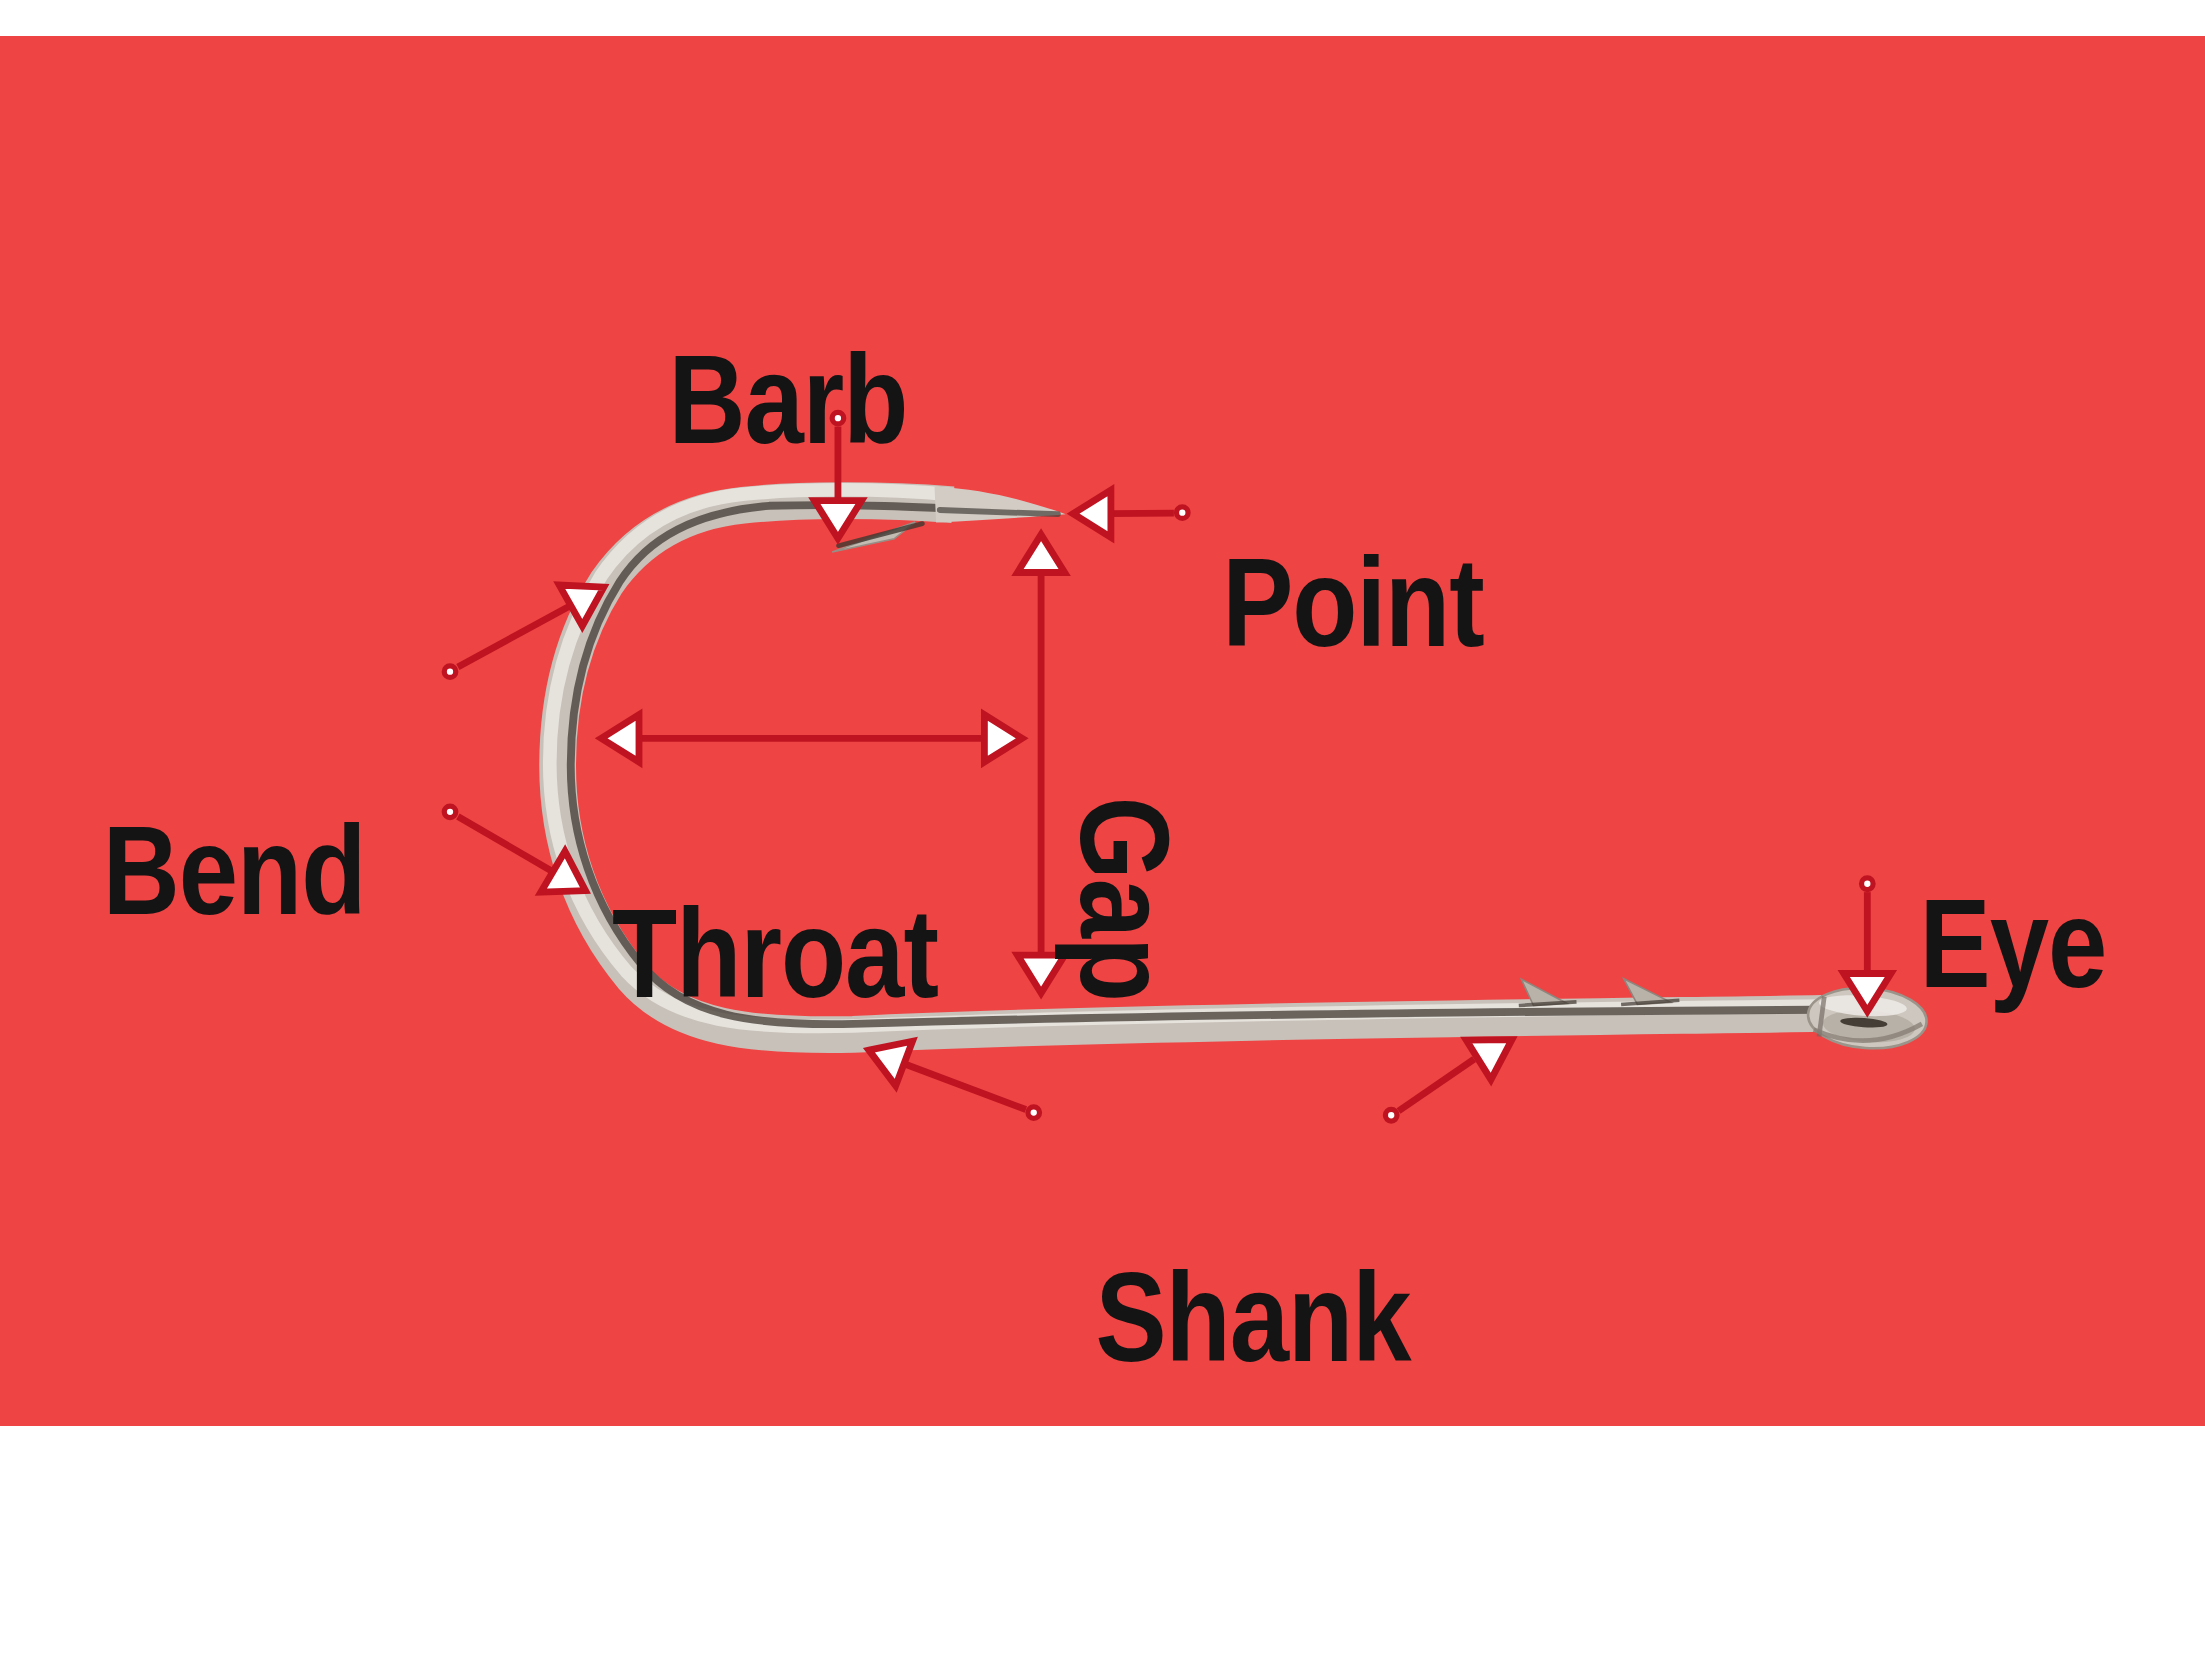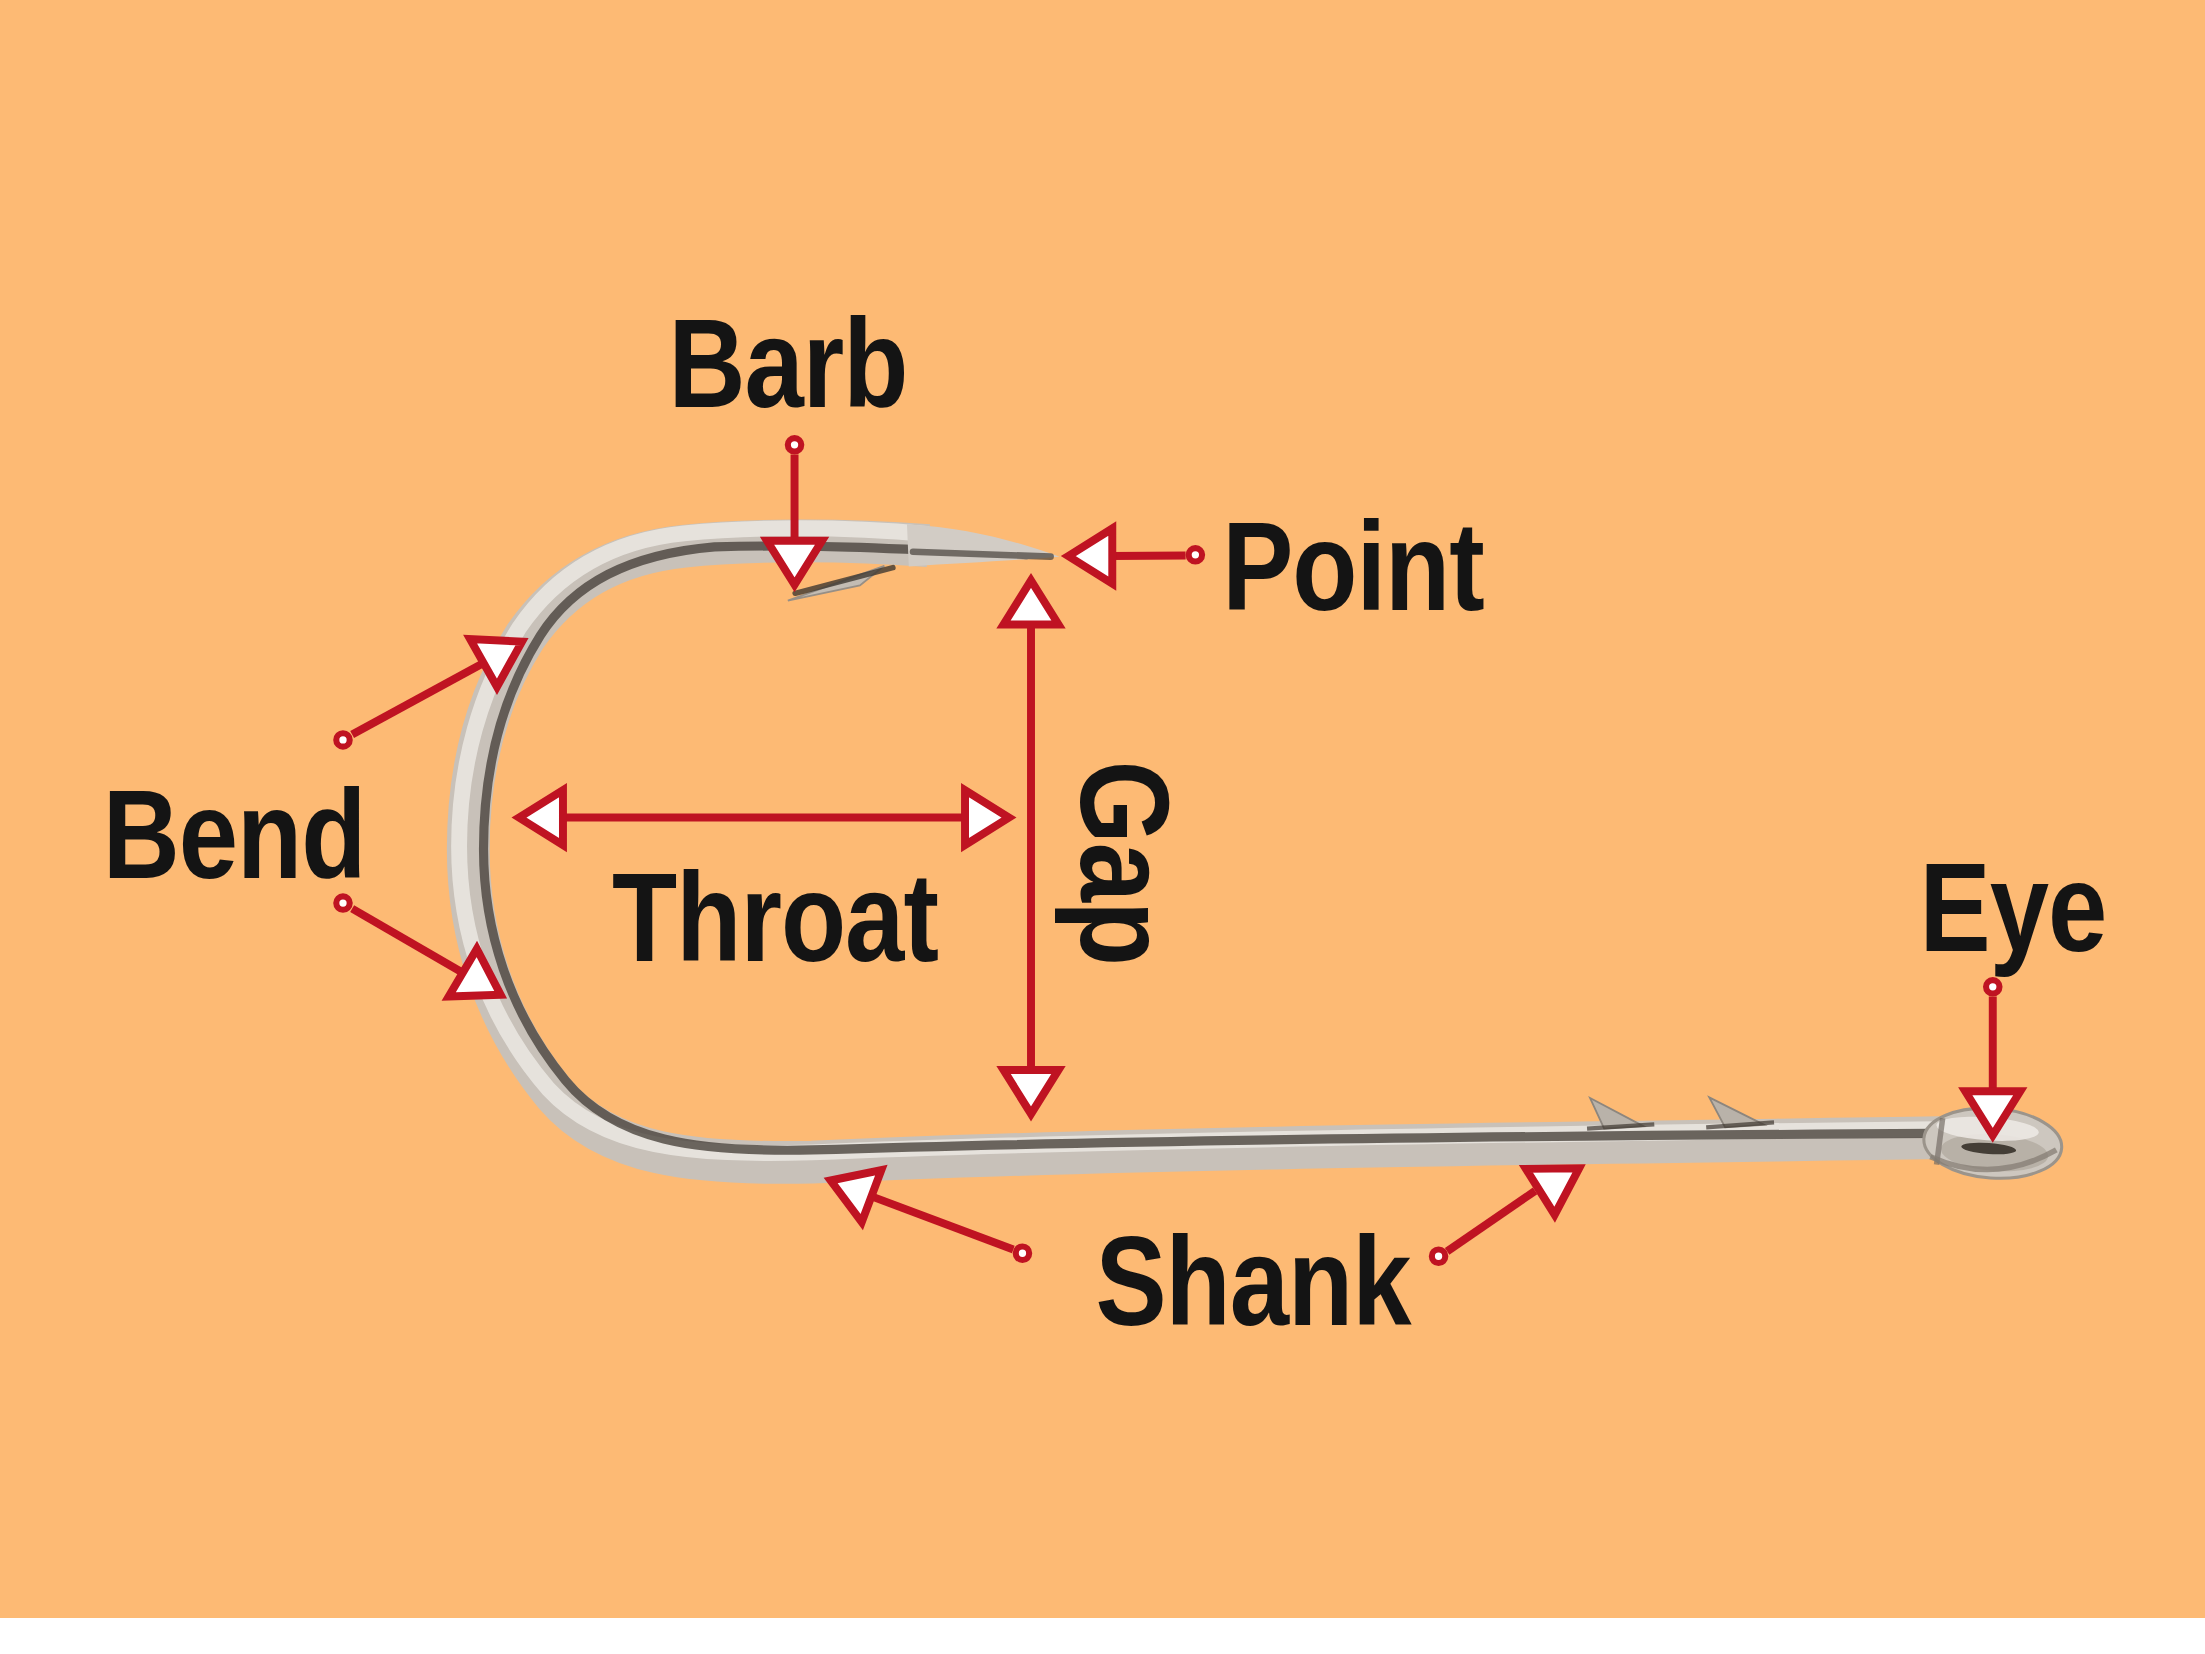--- a/index.html
+++ b/index.html
@@ -7,22 +7,23 @@
     padding:0;
     background:#ffffff;
     width:2205px;
     height:1654px;
     overflow:hidden;
     font-family:"Liberation Sans","DejaVu Sans",sans-serif;
   }
   .stage{
     position:relative;
     width:2205px;
-    height:1618px;
-    background:#fdba74;
+    height:1390px;
+    background:#ef4444;
+    margin-top:36px;
   }
   .stage svg{
     position:absolute;
     left:0;top:0;
     width:100%;height:100%;
     display:block;
   }
   .label{
     position:absolute;
     font-weight:bold;

